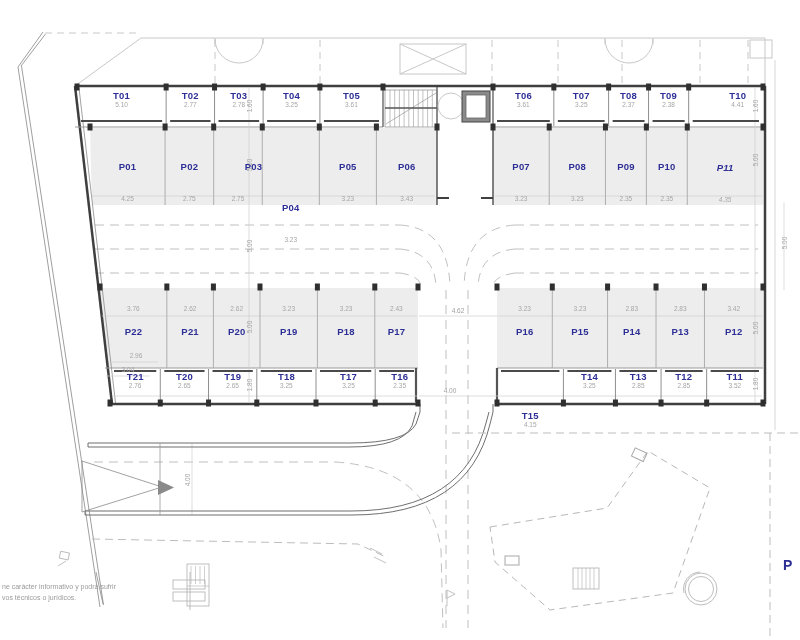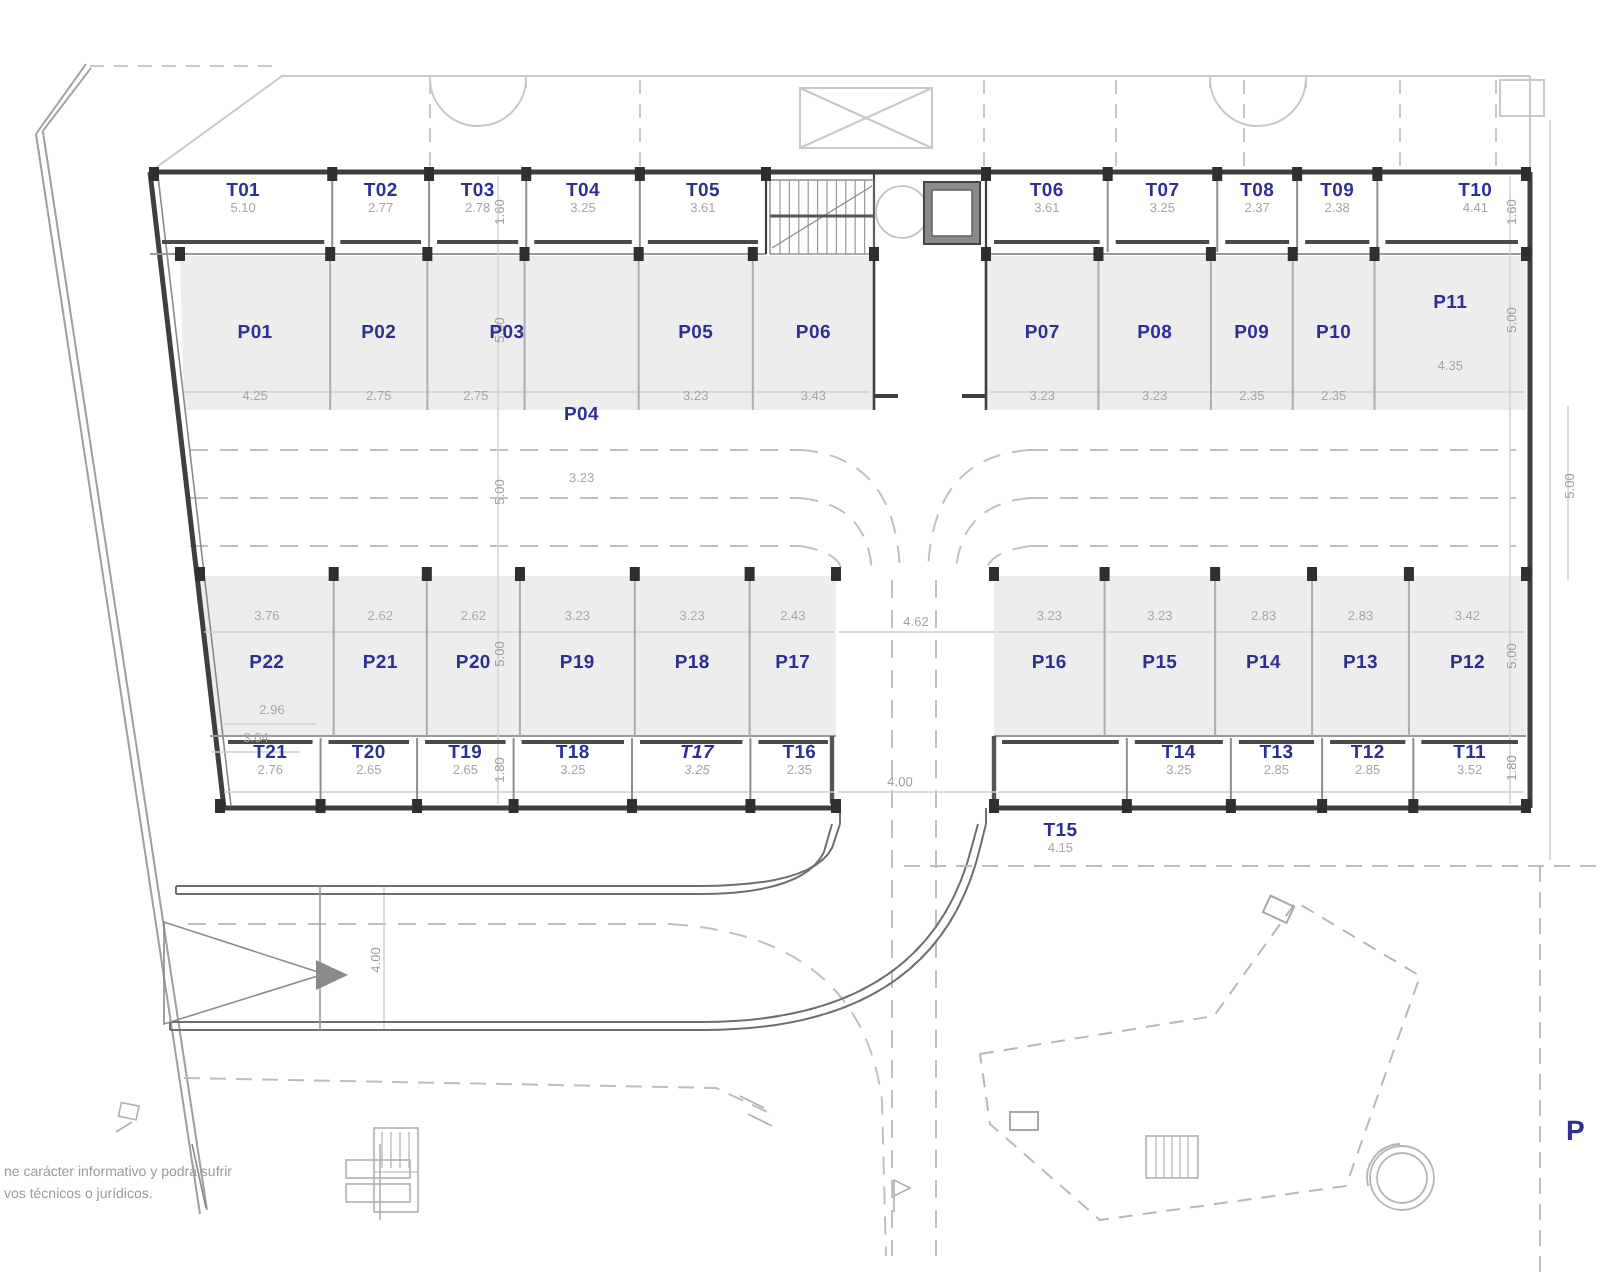--- a/index.html
+++ b/index.html
@@ -362,21 +362,21 @@
         <span class="stall-dim">3.23</span>
       </div>
       <div class="stall pTop" style="left: 605.456px; top: 129px; width: 40.9091px; height: 76px;">
         <span class="stall-id">P09</span>
         <span class="stall-dim">2.35</span>
       </div>
       <div class="stall pTop" style="left: 646.366px; top: 129px; width: 40.9091px; height: 76px;">
         <span class="stall-id">P10</span>
         <span class="stall-dim">2.35</span>
       </div>
-      <div class="stall pTop" style="left: 687.275px; top: 114px; width: 75.7253px; height: 76px;">
+      <div class="stall pTop" style="left: 687.275px; top: 130px; width: 75.7253px; height: 76px; font-style: italic;">
         <span class="stall-id">P11</span>
         <span class="stall-dim">4.35</span>
       </div>
       <div class="stall pBot" style="left: 100px; top: 289px; width: 66.8351px; height: 79px;">
         <span class="stall-dim">3.76</span>
         <span class="stall-id">P22</span>
       </div>
       <div class="stall pBot" style="left: 166.835px; top: 289px; width: 46.5713px; height: 79px;">
         <span class="stall-dim">2.62</span>
         <span class="stall-id">P21</span>
@@ -426,21 +426,21 @@
         <span class="stall-dim">2.65</span>
       </div>
       <div class="stall tBot" style="left: 208.538px; top: 369px; width: 48.2673px; height: 31px;">
         <span class="stall-id">T19</span>
         <span class="stall-dim">2.65</span>
       </div>
       <div class="stall tBot" style="left: 256.805px; top: 369px; width: 59.1957px; height: 31px;">
         <span class="stall-id">T18</span>
         <span class="stall-dim">3.25</span>
       </div>
-      <div class="stall tBot" style="left: 316.001px; top: 369px; width: 65px; height: 31px; font-style: italic;">
+      <div class="stall tBot" style="left: 316.001px; top: 369px; width: 65px; height: 31px;">
         <span class="stall-id">T17</span>
         <span class="stall-dim">3.25</span>
       </div>
       <div class="stall tBot" style="left: 375.197px; top: 369px; width: 49px; height: 31px;">
         <span class="stall-id">T16</span>
         <span class="stall-dim">2.35</span>
       </div>
       <div class="stall tBot" style="left: 497px; top: 369px; width: 66.42px; height: 31px; margin-top: 39px;">
         <span class="stall-id">T15</span>
         <span class="stall-dim">4.15</span>

